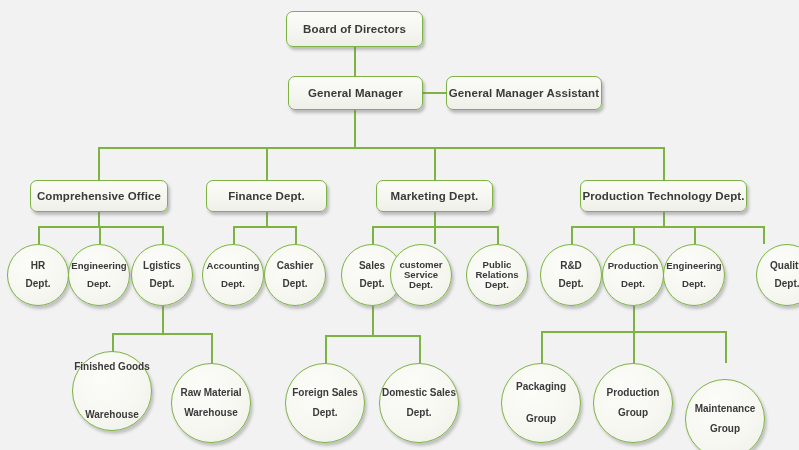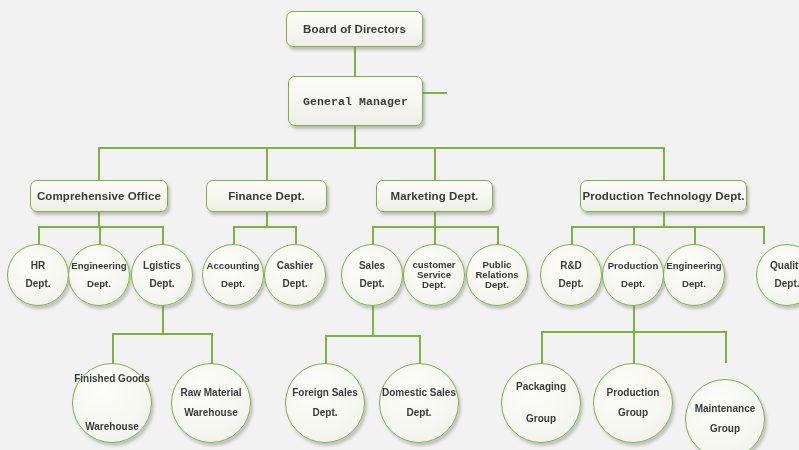--- a/index.html
+++ b/index.html
@@ -112,24 +112,27 @@
   <div class="ln lnv" style="left:633px;top:306px;height:26px;"></div>
   <div class="ln lnh" style="left:541px;top:331px;width:185px;"></div>
   <div class="ln lnv" style="left:541px;top:331px;height:32px;"></div>
   <div class="ln lnv" style="left:633px;top:331px;height:32px;"></div>
   <div class="ln lnv" style="left:725px;top:331px;height:32px;"></div>
 
   <div class="box" style="left:286px;top:11px;width:137px;height:36px;">
     <span>Board of Directors</span>
   </div>
 
-  <div class="box" style="left:288px;top:76px;width:135px;height:50px;font-family:Liberation Mono, monospace;">
+  <div class="box" style="left:288px;top:76px;width:135px;height:34px;">
     <span>General Manager</span>
   </div>
 
+  <div class="box" style="left:446px;top:76px;width:156px;height:34px;">
+    <span>General Manager Assistant</span>
+  </div>
 
   <div class="box" style="left:30px;top:180px;width:138px;height:32px;">
     <span>Comprehensive Office</span>
   </div>
 
   <div class="box" style="left:206px;top:180px;width:121px;height:32px;">
     <span>Finance Dept.</span>
   </div>
 
   <div class="box" style="left:376px;top:180px;width:117px;height:32px;">
@@ -163,21 +166,21 @@
   <div class="circ" style="left:264px;top:244px;width:62px;height:62px;">
     <span class="l1">Cashier</span>
     <span class="l2">Dept.</span>
   </div>
 
   <div class="circ" style="left:341px;top:244px;width:62px;height:62px;">
     <span class="l1">Sales</span>
     <span class="l2">Dept.</span>
   </div>
 
-  <div class="circ small" style="left:403px;top:244px;width:62px;height:62px;">
+  <div class="circ small" style="left:390px;top:244px;width:62px;height:62px;">
     <span class="l1">customer</span>
     <span>Service</span>
     <span>Dept.</span>
   </div>
 
   <div class="circ small" style="left:466px;top:244px;width:62px;height:62px;">
     <span class="l1">Public</span>
     <span>Relations</span>
     <span>Dept.</span>
   </div>
@@ -195,21 +198,21 @@
   <div class="circ small" style="left:663px;top:244px;width:62px;height:62px;">
     <span class="l1">Engineering</span>
     <span class="l2">Dept.</span>
   </div>
 
   <div class="circ" style="left:756px;top:244px;width:62px;height:62px;">
     <span class="l1">Quality</span>
     <span class="l2">Dept.</span>
   </div>
 
-  <div class="circ big" style="left:72px;top:363px;width:80px;height:80px;gap:28px;">
+  <div class="circ big" style="left:72px;top:351px;width:80px;height:80px;gap:28px;">
     <span class="l1">Finished Goods</span>
     <span class="l2">Warehouse</span>
   </div>
 
   <div class="circ big" style="left:171px;top:363px;width:80px;height:80px;">
     <span class="l1">Raw Material</span>
     <span class="l2">Warehouse</span>
   </div>
 
   <div class="circ big" style="left:285px;top:363px;width:80px;height:80px;">

